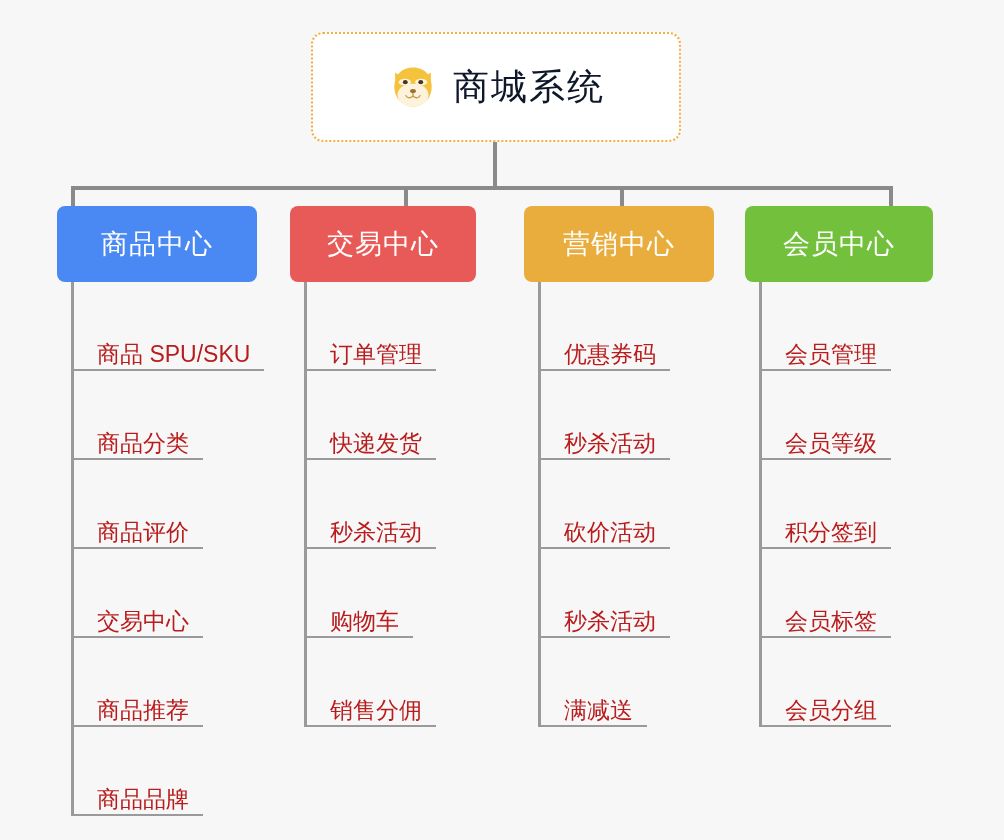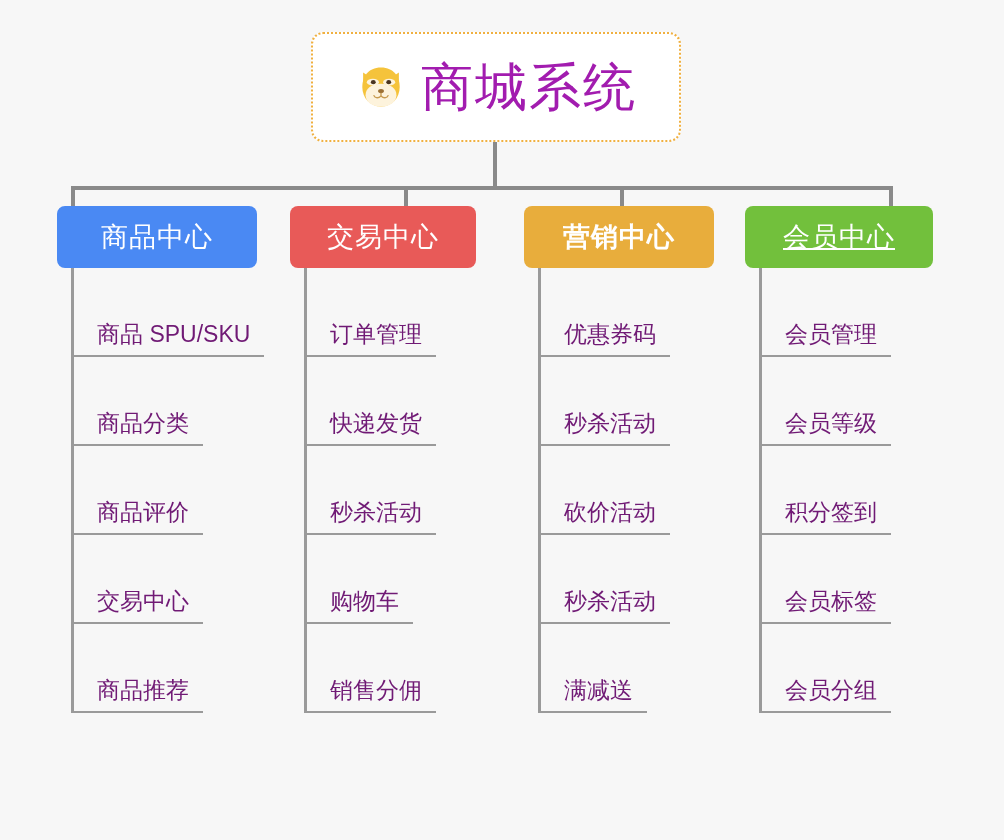--- a/index.html
+++ b/index.html
@@ -36,43 +36,43 @@
   }
 
   .root-icon {
     width: 52px;
     height: 52px;
     flex: 0 0 52px;
     position: relative;
   }
 
   .root-title {
-    font-size: 52px;
-    color: #a21caf;
+    font-size: 36px;
+    color: #0f172a;
     letter-spacing: 2px;
     line-height: 1;
     white-space: nowrap;
   }
 
   
   .conn {
     position: absolute;
     background: #8a8a8a;
   }
   .conn-v { width: 4px; }
   .conn-h { height: 4px; }
 
   
   .branch {
     position: absolute;
     top: 206px;
   }
 
   .branch-header {
-    height: 62px;
+    height: 76px;
     border-radius: 8px;
     display: flex;
     align-items: center;
     justify-content: center;
     color: #ffffff;
     font-size: 27px;
     letter-spacing: 1px;
     line-height: 1;
     white-space: nowrap;
   }
@@ -101,38 +101,38 @@
 
   .leaf {
     position: relative;
     height: 89px;
     display: flex;
     align-items: flex-end;
   }
 
   .leaf-inner {
     display: inline-block;
-    padding: 0 14px 6px 26px;
+    padding: 0 14px 0 26px;
     border-bottom: 2px solid #9a9a9a;
     font-size: 23px;
-    color: #701a75;
+    color: #b91c1c;
     line-height: 1.25;
     white-space: nowrap;
   }
 
   
   .branch-0 { left: 57px;  width: 200px; }
   .branch-1 { left: 290px; width: 186px; }
   .branch-2 { left: 524px; width: 190px; }
   .branch-3 { left: 745px; width: 188px; }
 
   .branch-0 .branch-header { background: #4a89f3; }
   .branch-1 .branch-header { background: #e85a58; }
-  .branch-2 .branch-header { background: #e8ad3c; font-weight: bold; }
-  .branch-3 .branch-header { background: #72c03c; text-decoration: underline; }
+  .branch-2 .branch-header { background: #e8ad3c; }
+  .branch-3 .branch-header { background: #72c03c; }
 </style>
 </head>
 <body>
 
 <div id="mindmap">
 
   <div class="root-node">
     <div class="root-icon">
       <svg viewBox="0 0 64 64" width="52" height="52" aria-hidden="true">
 
@@ -181,20 +181,23 @@
         </li>
         <li class="leaf">
           <span class="leaf-inner">商品评价</span>
         </li>
         <li class="leaf">
           <span class="leaf-inner">交易中心</span>
         </li>
         <li class="leaf">
           <span class="leaf-inner">商品推荐</span>
         </li>
+        <li class="leaf">
+          <span class="leaf-inner">商品品牌</span>
+        </li>
       </ul>
     </div>
   </div>
 
   <div class="branch branch-1">
     <div class="branch-header">交易中心</div>
     <div class="branch-body">
       <div class="spine"></div>
       <ul class="leaf-list">
         <li class="leaf">

